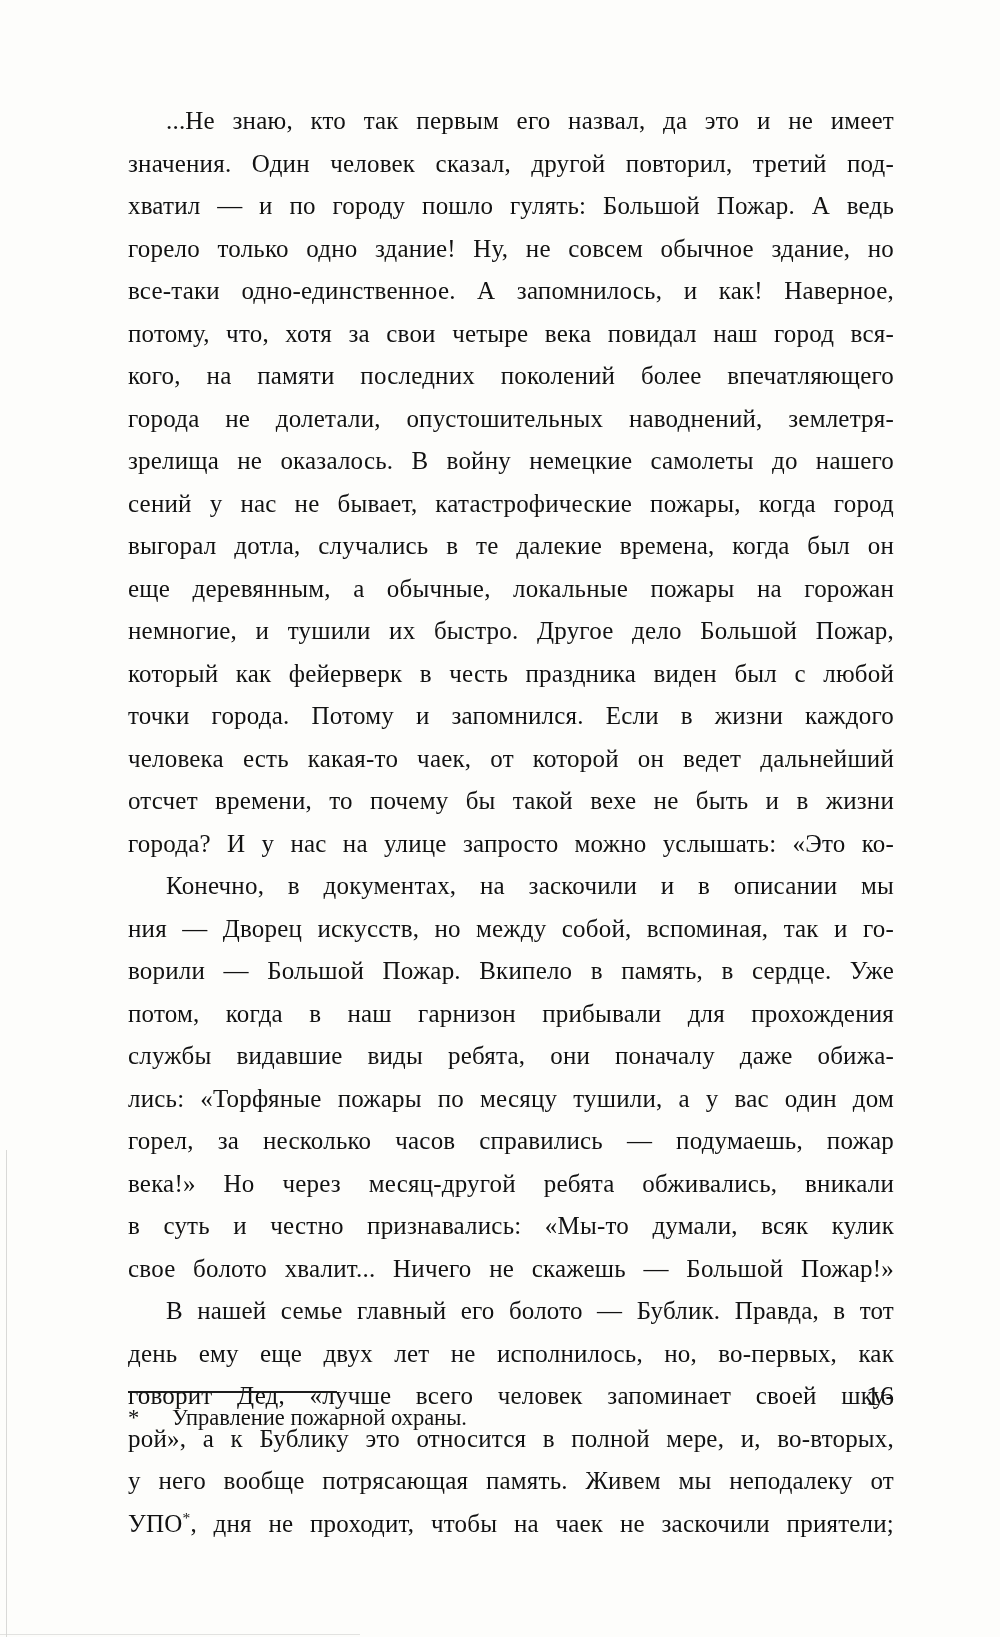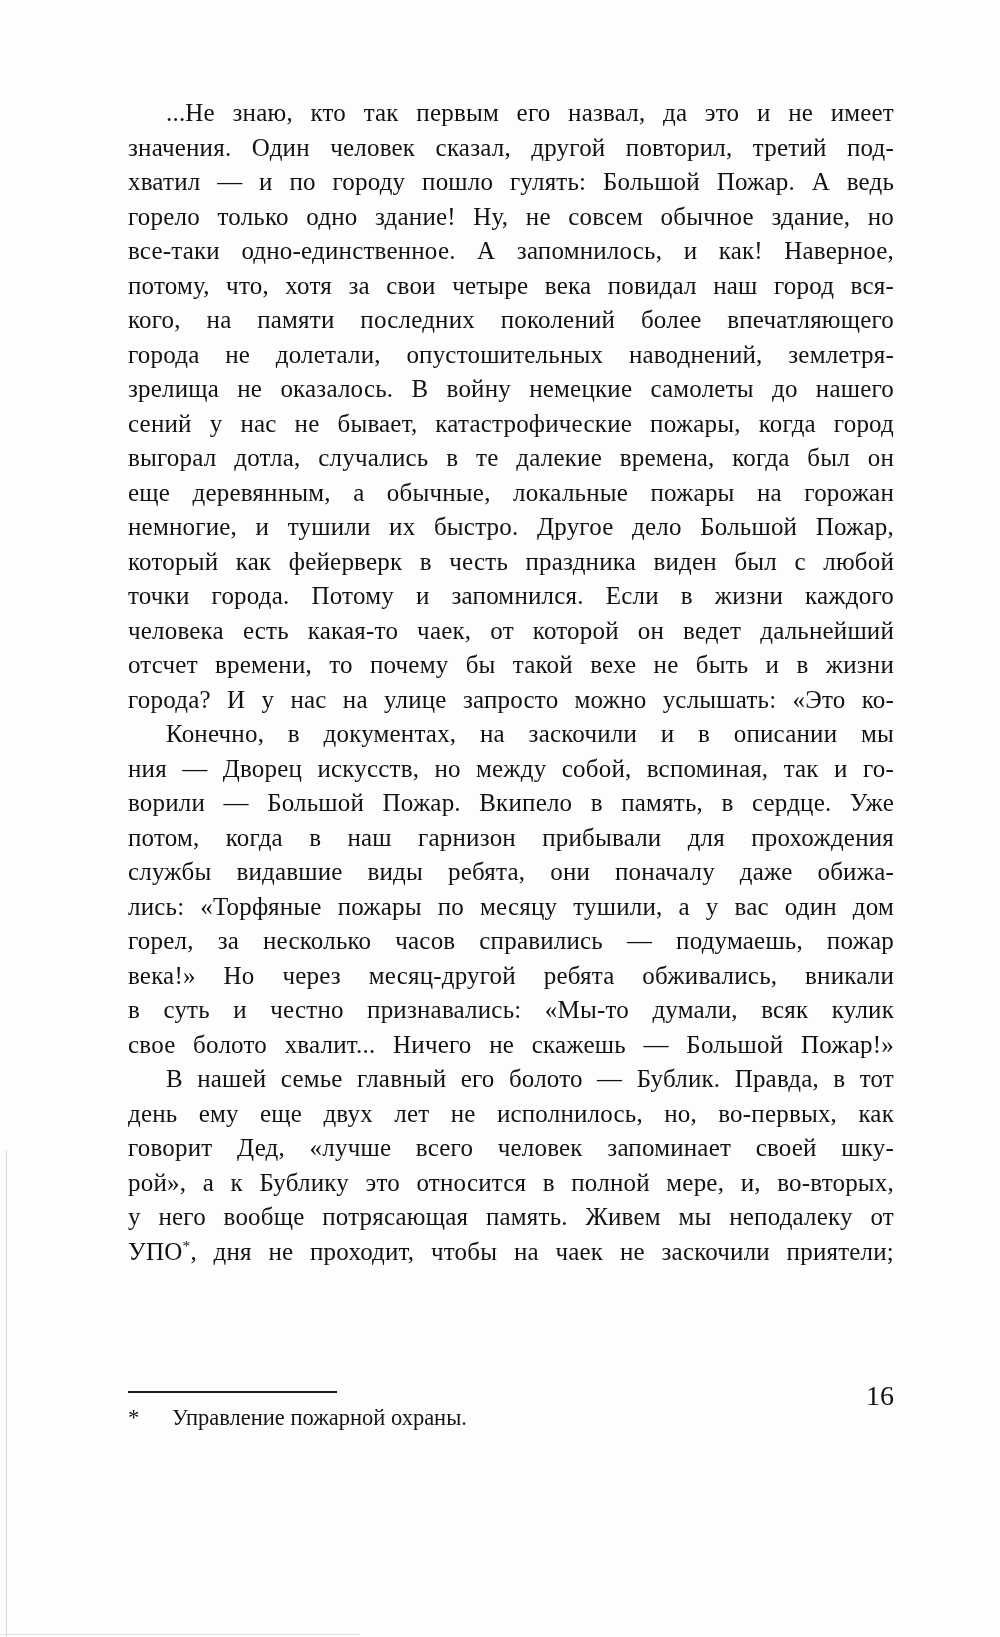--- a/index.html
+++ b/index.html
@@ -28,20 +28,21 @@
     font-size: 25px;
     line-height: 34.5px;
     text-rendering: optimizeLegibility;
   }
   .para { margin: 0; }
   .line {
     text-align: justify;
     text-align-last: justify;
     white-space: normal;
     letter-spacing: 0.2px;
+    margin-top: 8px;
   }
   .line.first {
     text-indent: 38px;
   }
   .line sup {
     font-size: 62%;
     line-height: 0;
     vertical-align: super;
   }
   .footnote-rule {

